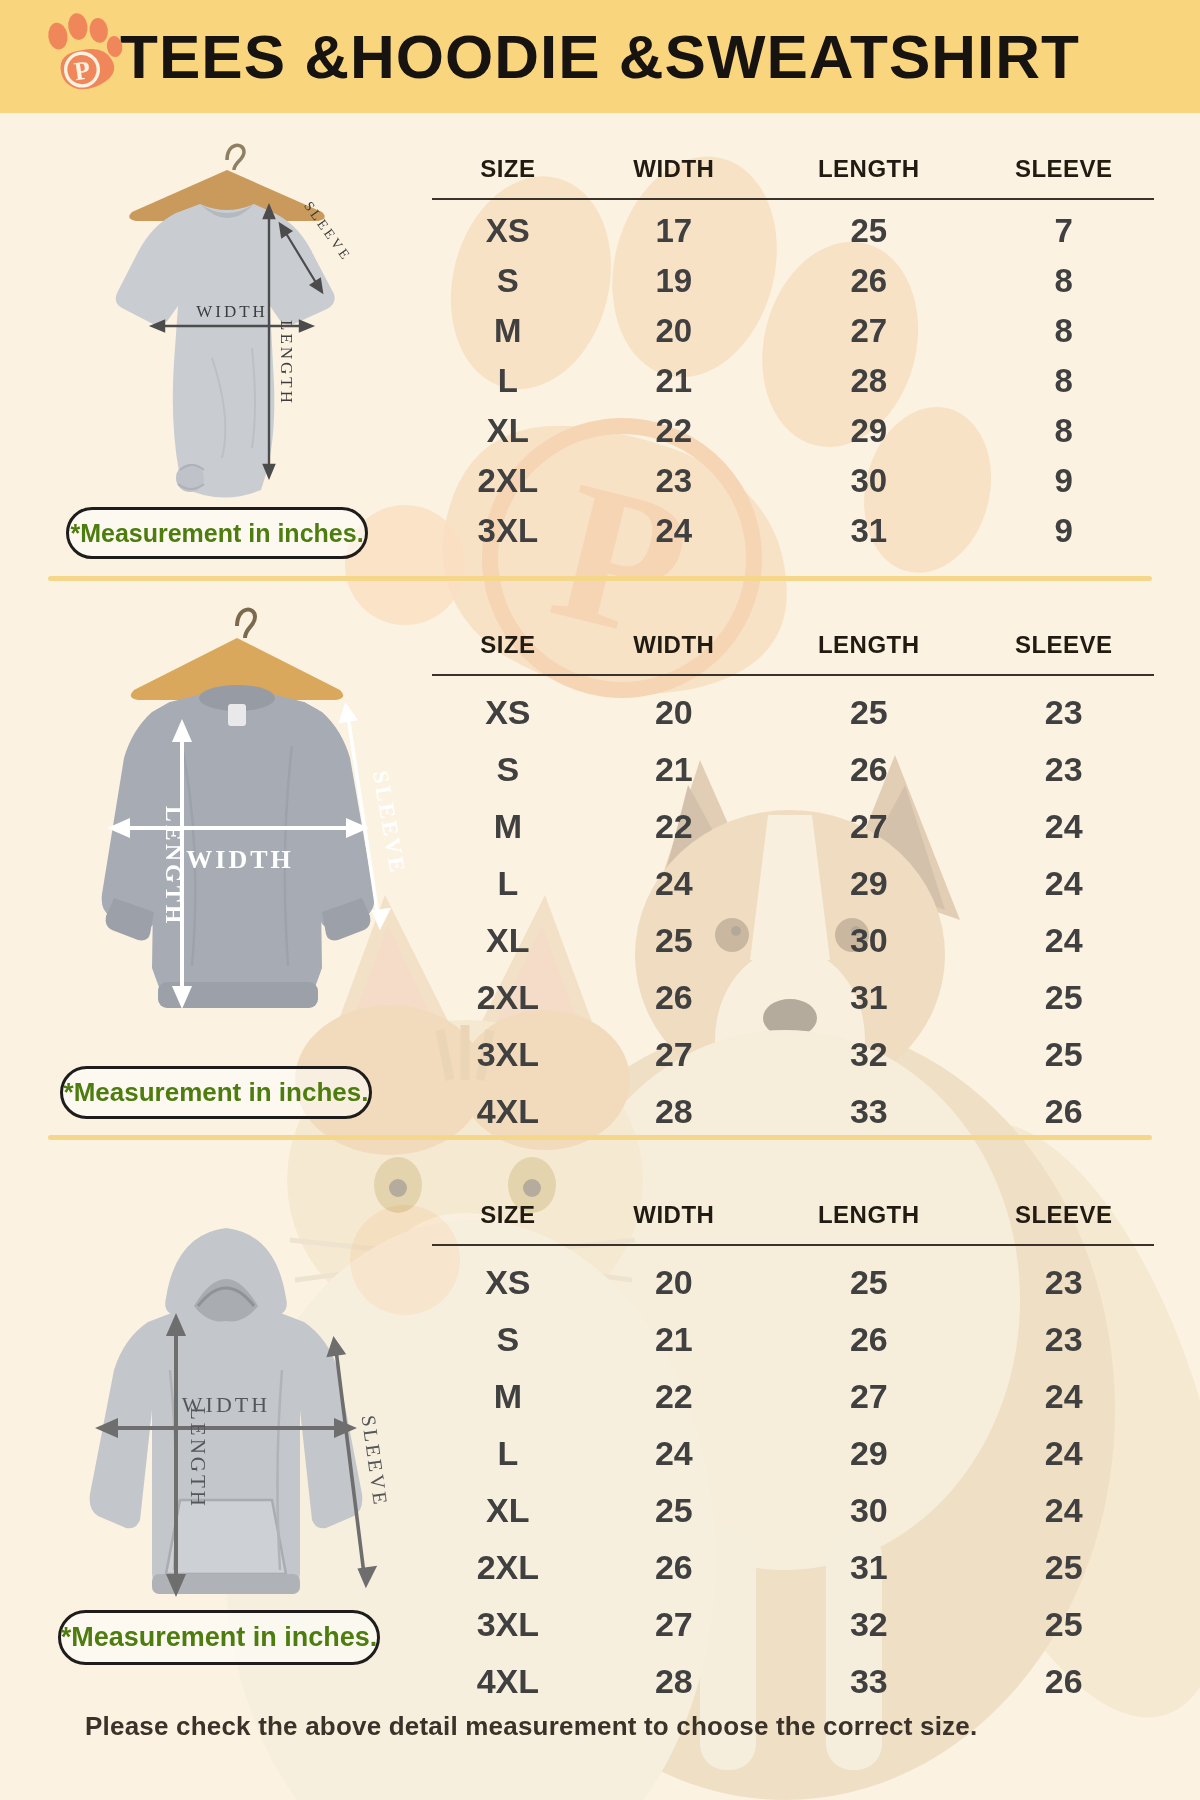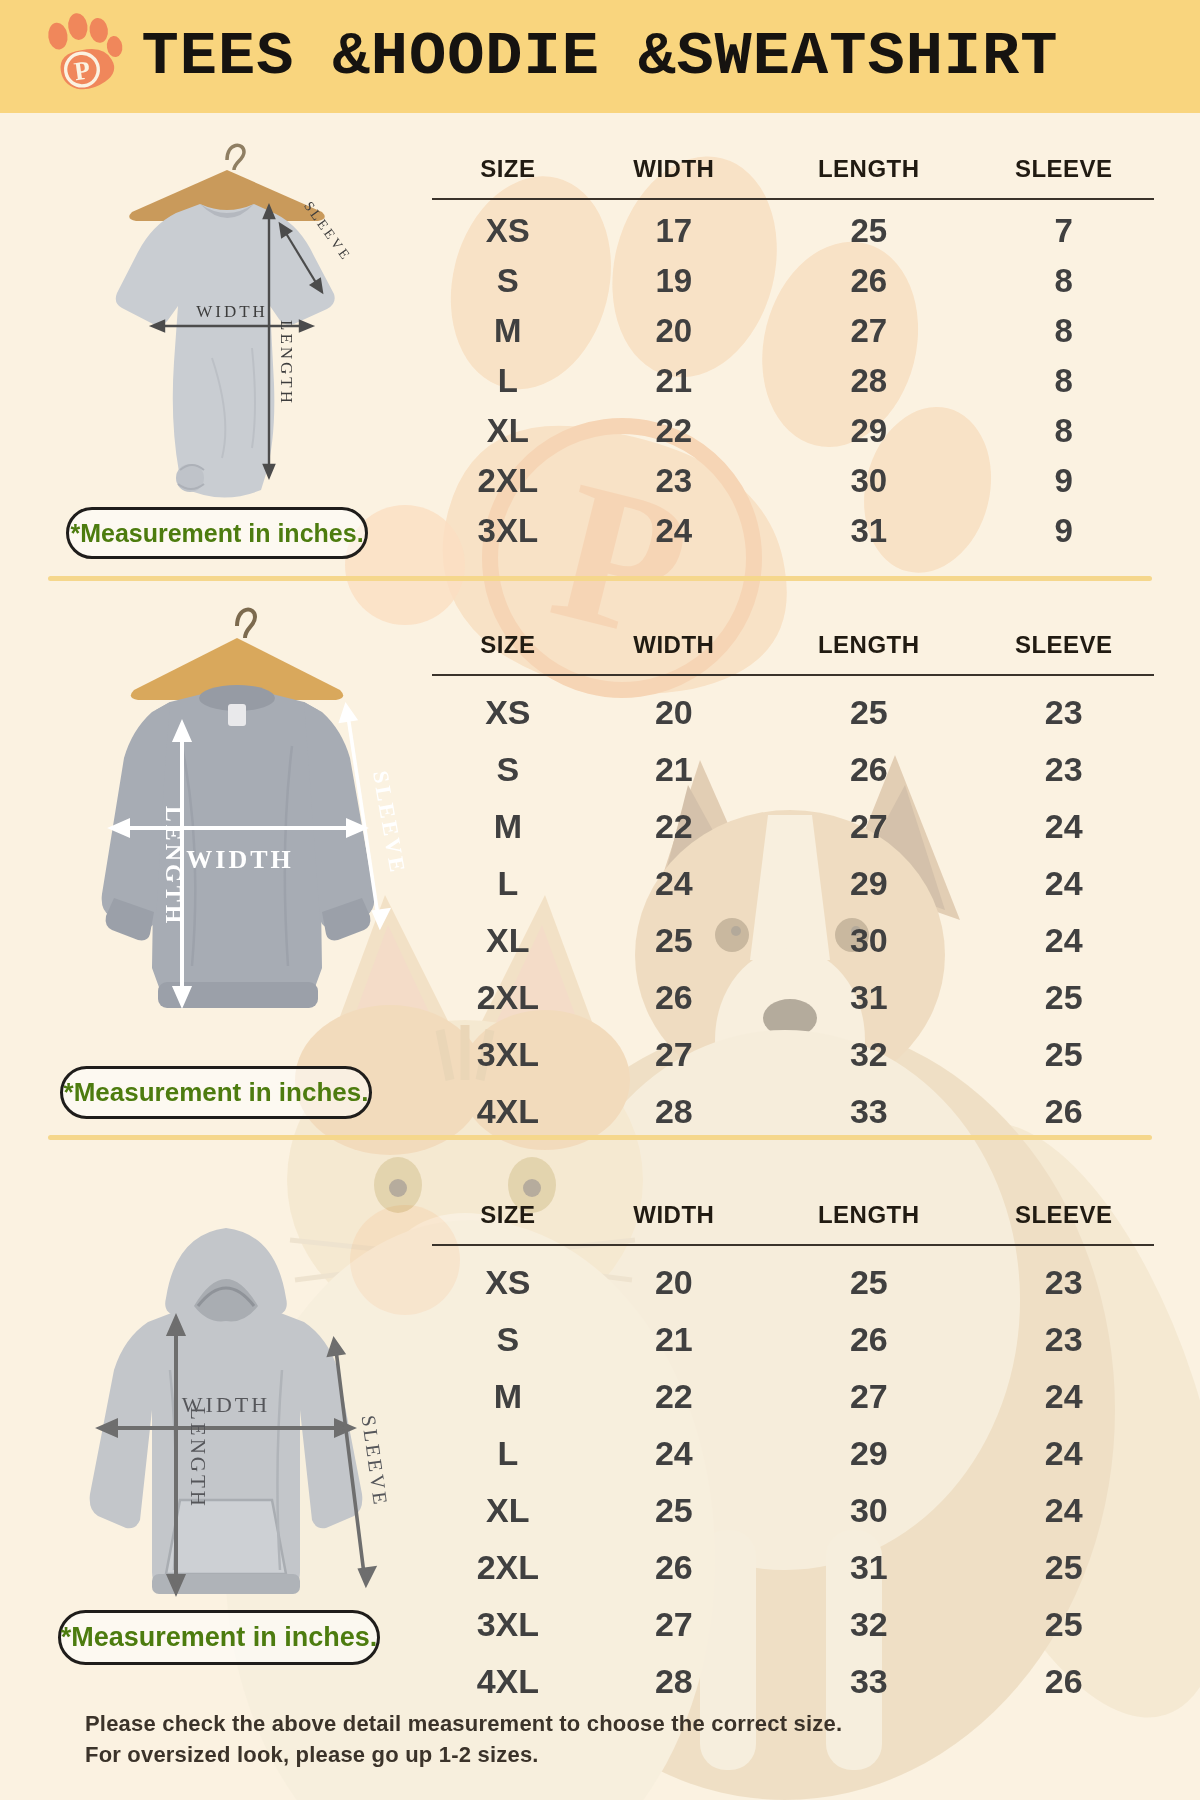--- a/index.html
+++ b/index.html
@@ -9,21 +9,21 @@
     font-family:"Liberation Sans","DejaVu Sans",sans-serif;
     color:var(--ink,#26201A);
   }
   
   .band{
     position:absolute;left:0;top:0;width:1200px;height:113px;
     background:var(--band,#F9D57E);
     display:flex;align-items:center;justify-content:center;
   }
   .band h1{
-    margin:0;font-family:Liberation Mono, monospace;
+    margin:0;font-family:Liberation Sans, sans-serif;
     font-size:62px;font-weight:700;letter-spacing:1px;color:var(--title-ink,#161310);
     white-space:nowrap;
   }
   .logo{position:absolute;left:34px;top:8px;width:96px;height:96px;}
   
   .wm{position:absolute;pointer-events:none;}
   .wm-paw{left:290px;top:150px;width:790px;height:600px;opacity:.55;}
   .wm-pets{left:140px;top:600px;width:1060px;height:1200px;opacity:.34;}
   .wm-blob{border-radius:50%;background:#FBDFC2;opacity:.8;}
   
@@ -44,21 +44,21 @@
   .thead{height:58px;font-size:24px;font-weight:700;letter-spacing:.5px;
     border-bottom:2px solid #3A332B;color:#211b12;}
   .trow{font-weight:700;color:#404040;}
   .t-small .trow{height:50px;font-size:33px;}
   .t-big .trow{height:57px;font-size:34px;}
   .t-small .thead{margin-bottom:6px;}
   .t-big .thead{margin-bottom:8px;}
   
   .footer{
     position:absolute;left:85px;top:1708px;width:1070px;
-    font-size:22px;font-weight:700;color:var(--footer-ink,#3B332A);
+    font-size:26px;font-weight:700;color:var(--footer-ink,#3B332A);
     line-height:1.43;letter-spacing:.2px;
   }
   
   .svglab{font-family:"Liberation Serif","DejaVu Serif",serif;letter-spacing:3px;}
 </style>
 </head>
 <body>
 
 <div class="page">
 
@@ -410,16 +410,15 @@
           <div>4XL</div>
           <div>28</div>
           <div>33</div>
           <div>26</div>
         </div>
       </div>
   </div>
 
   <div class="footer">
     <div>Please check the above detail measurement to choose the correct size.</div>
-    <div>For oversized look, please go up 1-2 sizes.</div>
   </div>
 
 </div>
 
 </body></html>

